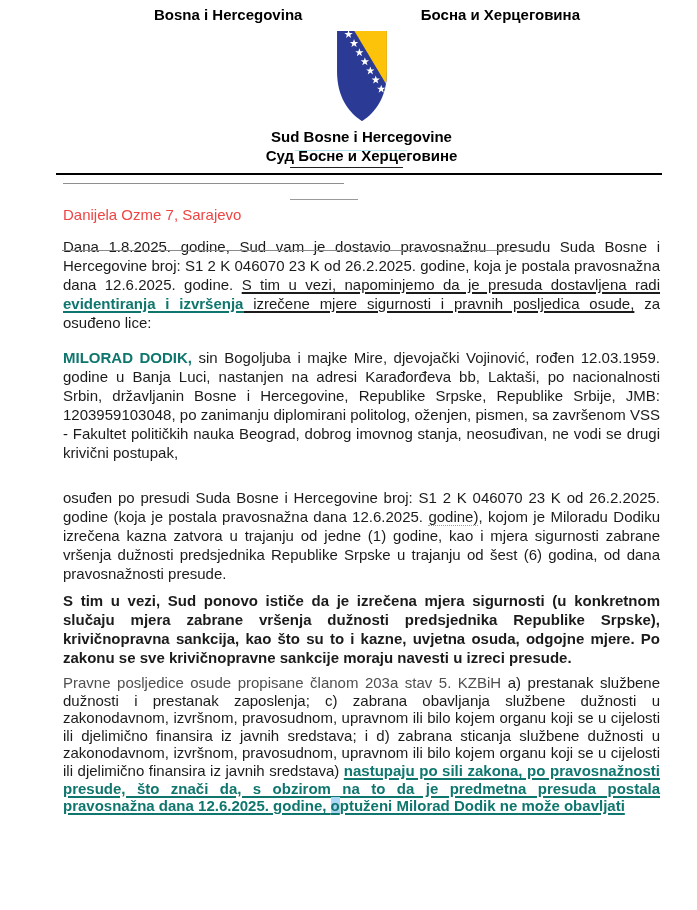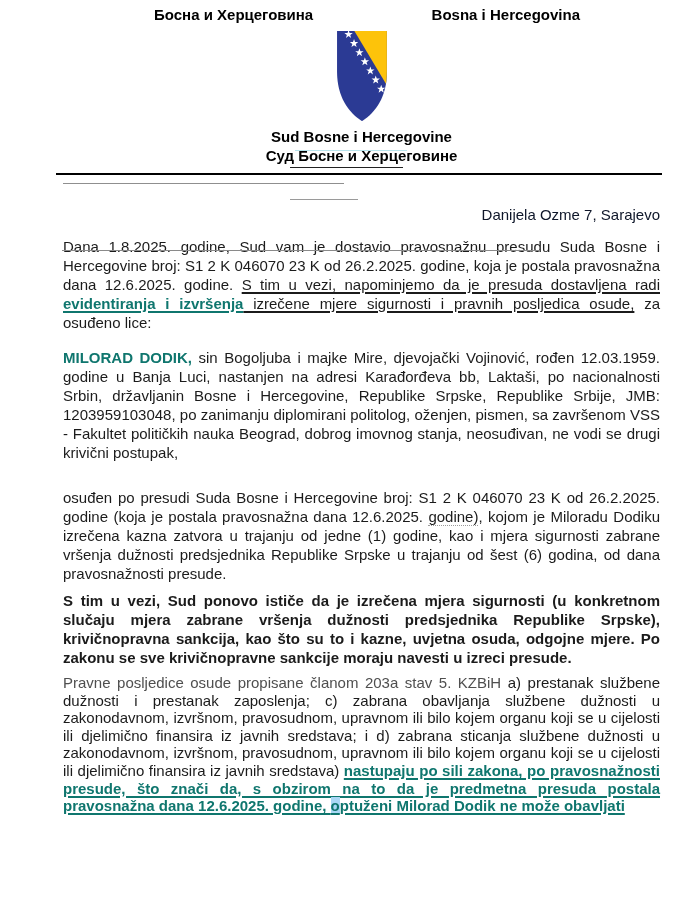--- a/index.html
+++ b/index.html
@@ -22,41 +22,41 @@
   .coa-wrap{margin-top:4px;height:95px;}
   .coa-wrap svg{display:inline-block;}
   .court{font-weight:700;color:#000;}
   .court-latin{margin-top:4px;}
   .rule{margin:8px 0 0 56px;width:606px;height:2px;background:#000;}
   .artifact{position:absolute;}
   .letter{padding:0 37px 0 63px;}
   .meta{margin-top:11px;font-weight:700;color:#000;}
   .recipient{margin-top:30px;}
   .recipient-name{font-weight:700;color:#000;}
-  .recipient-addr{color:#0f172a;text-align:right;}
+  .recipient-addr{color:#ef4444;}
   .salutation{margin-top:34px;}
   p.para{margin:13px 0 0 0;text-align:justify;}
   p.p2{margin-top:16px;}
   p.p3{margin-top:26px;}
   p.p4{margin-top:8px;font-weight:bold;}
   p.p5{margin-top:7px;line-height:17.6px;}
   .sb{font-weight:700;color:#0f766e;}
   .su{text-decoration:underline;text-decoration-thickness:1.5px;text-underline-offset:2px;margin-top:8px;}
   .sg{color:var(--gray,#4f4f4f);}
   .sh{background:var(--hl,#a9d7f5);}
   .sd{border-bottom:1px dotted #9b9b9b;}
 </style>
 </head>
 <body>
 
 <div class="page">
 
   <div class="hdr-row">
+    <div>Bosna i Hercegovina</div>
     <div>Босна и Херцеговина</div>
-    <div>Bosna i Hercegovina</div>
   </div>
 
   <div class="center-block">
     <div class="coa-wrap">
       <svg width="58" height="96" viewBox="0 0 60 100">
         <defs>
           <clipPath id="shieldClip">
             <path d="M4,3 H56 V45 C56,72 44,88 30,97 C16,88 4,72 4,45 Z"></path>
           </clipPath>
           <path id="st" d="M0,-4.6 L1.08,-1.49 L4.37,-1.42 L1.75,0.57 L2.7,3.72 L0,1.84 L-2.7,3.72 L-1.75,0.57 L-4.37,-1.42 L-1.08,-1.49 Z"></path>

